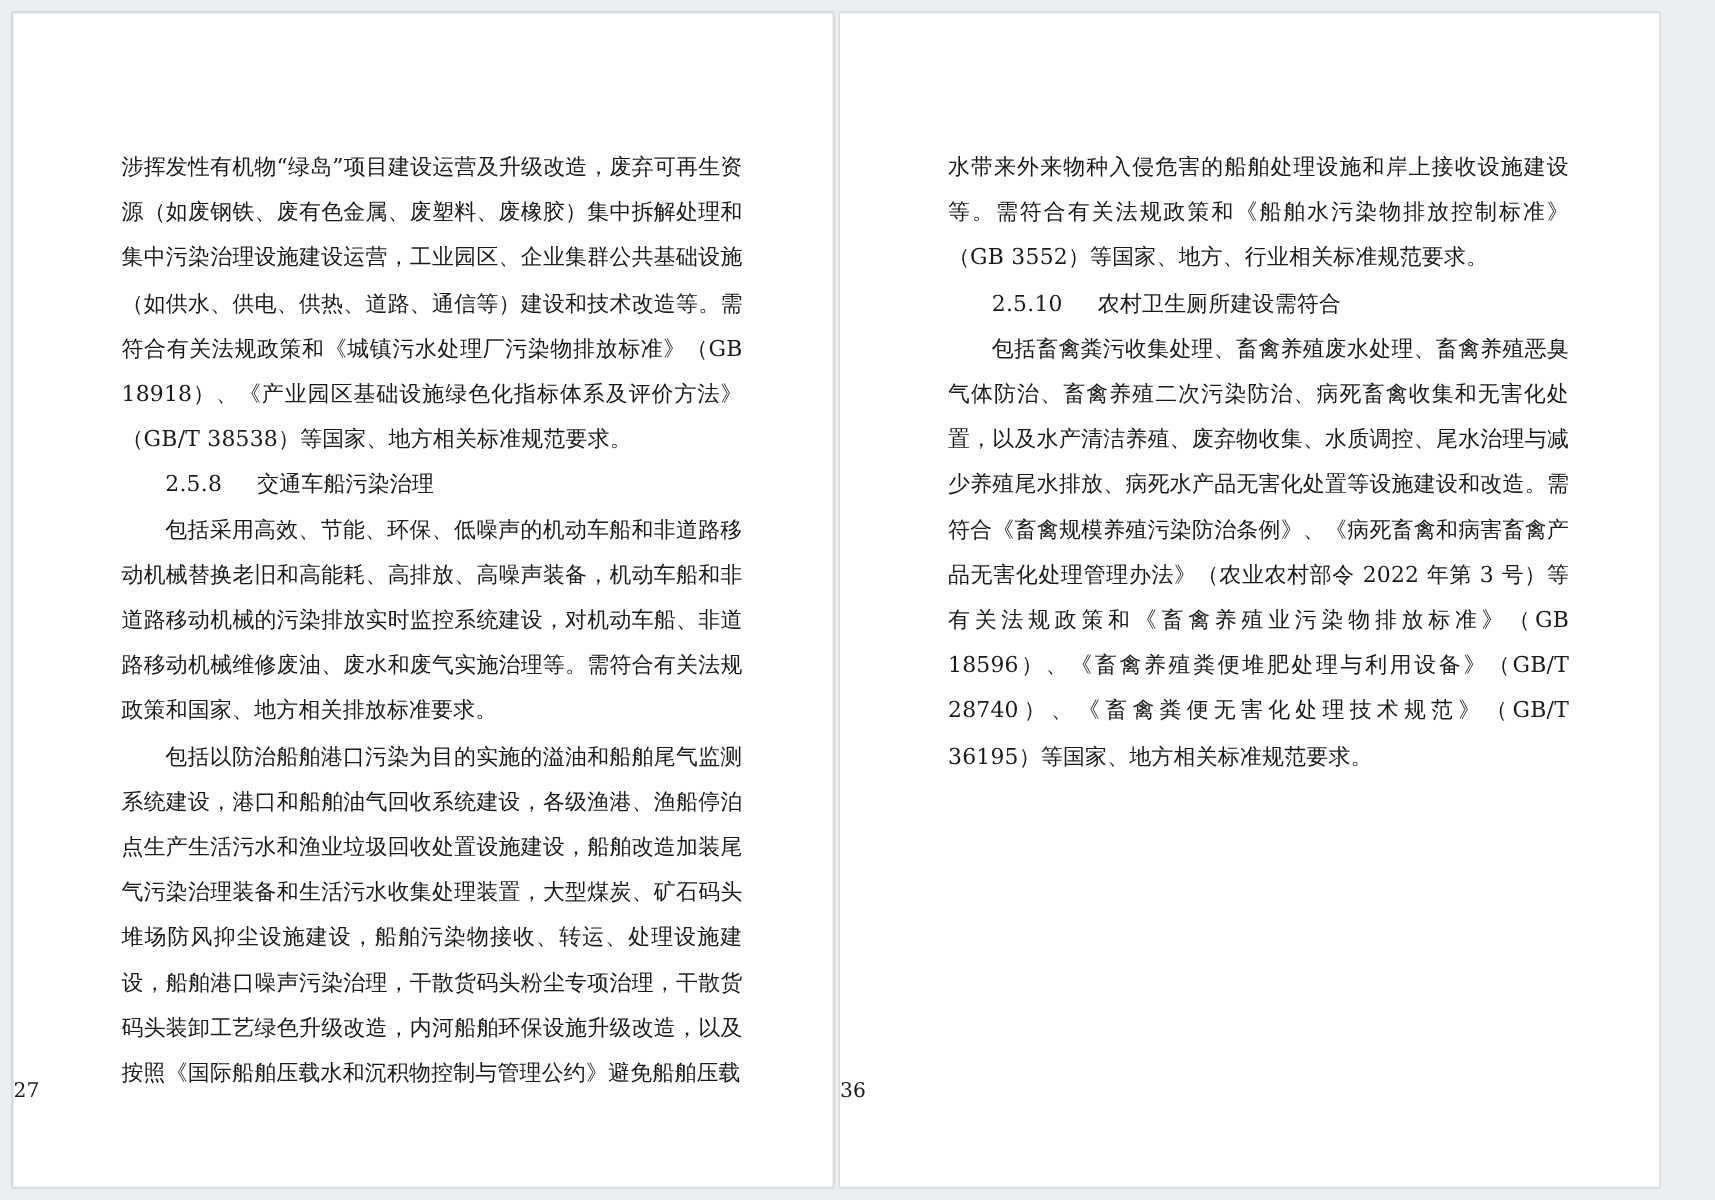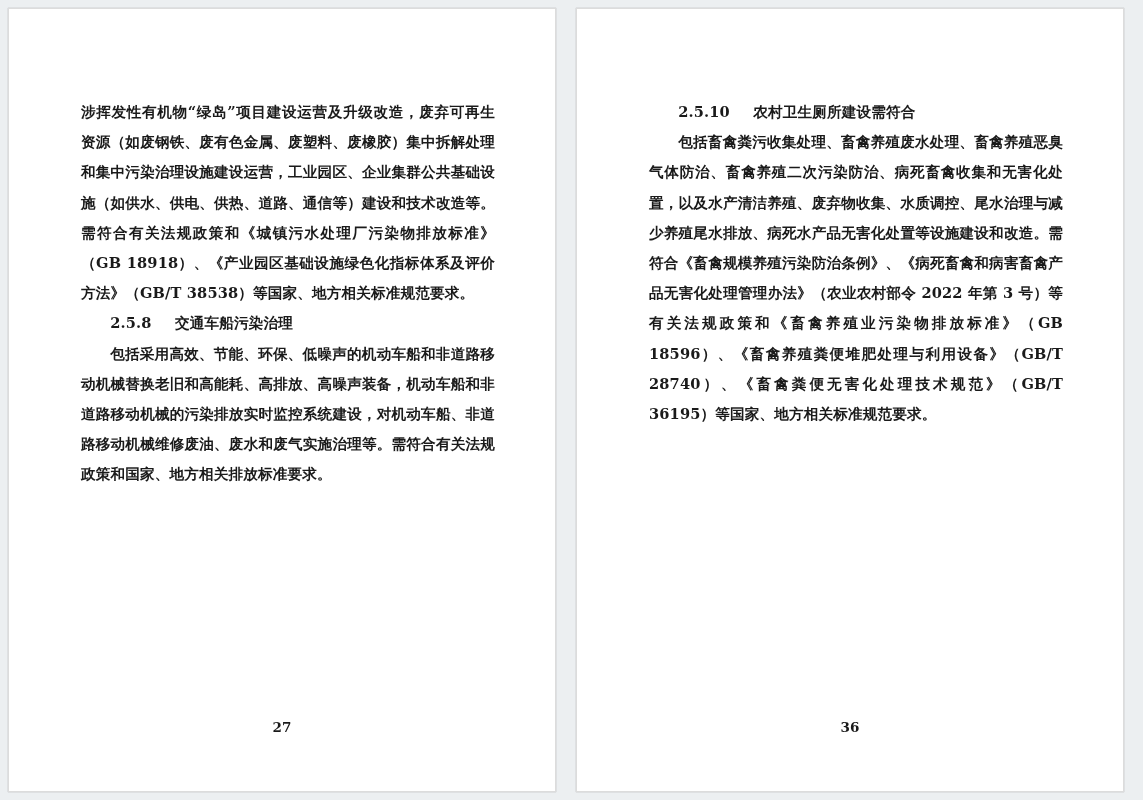--- a/index.html
+++ b/index.html
@@ -8,24 +8,23 @@
     background: #eceff1;
     width: 1143px;
     height: 800px;
     overflow: hidden;
   }
   body {
     font-family: "DejaVu Serif", "Liberation Serif", serif;
   }
   .spread {
     display: flex;
-    gap: 20px;
+    gap: 3px;
     padding: 8px 4px 0 8px;
     box-sizing: border-box;
-    font-weight: bold;
   }
   .page {
     width: 548px;
     height: 784px;
     background: #ffffff;
     box-sizing: border-box;
     position: relative;
     box-shadow: 0 0 1px rgba(0,0,0,0.35);
     border: 1px solid #dcdcdc;
   }
@@ -57,40 +56,41 @@
     letter-spacing: 0.15px;
   }
   .heading .num {
     margin-right: 1.6em;
   }
   .page-number {
     position: absolute;
     bottom: 56px;
     left: 0;
     right: 0;
-    text-align: center;
     font-size: 13.5px;
     color: #1a1a1a;
   }
 </style>
 </head>
 <body>
 
 <div class="spread">
 
   <div class="page">
     <div class="page-body">
       <p class="para">涉挥发性有机物“绿岛”项目建设运营及升级改造，废弃可再生资源（如废钢铁、废有色金属、废塑料、废橡胶）集中拆解处理和集中污染治理设施建设运营，工业园区、企业集群公共基础设施（如供水、供电、供热、道路、通信等）建设和技术改造等。需符合有关法规政策和《城镇污水处理厂污染物排放标准》（GB 18918）、《产业园区基础设施绿色化指标体系及评价方法》（GB/T 38538）等国家、地方相关标准规范要求。</p>
       <p class="heading"><span class="num">2.5.8</span><span>交通车船污染治理</span></p>
       <p class="para indent">包括采用高效、节能、环保、低噪声的机动车船和非道路移动机械替换老旧和高能耗、高排放、高噪声装备，机动车船和非道路移动机械的污染排放实时监控系统建设，对机动车船、非道路移动机械维修废油、废水和废气实施治理等。需符合有关法规政策和国家、地方相关排放标准要求。</p>
+      <p class="para indent">包括以防治船舶港口污染为目的实施的溢油和船舶尾气监测系统建设，港口和船舶油气回收系统建设，各级渔港、渔船停泊点生产生活污水和渔业垃圾回收处置设施建设，船舶改造加装尾气污染治理装备和生活污水收集处理装置，大型煤炭、矿石码头堆场防风抑尘设施建设，船舶污染物接收、转运、处理设施建设，船舶港口噪声污染治理，干散货码头粉尘专项治理，干散货码头装卸工艺绿色升级改造，内河船舶环保设施升级改造，以及按照《国际船舶压载水和沉积物控制与管理公约》避免船舶压载</p>
     </div>
     <div class="page-number">27</div>
   </div>
 
   <div class="page">
     <div class="page-body">
+      <p class="para">水带来外来物种入侵危害的船舶处理设施和岸上接收设施建设等。需符合有关法规政策和《船舶水污染物排放控制标准》（GB 3552）等国家、地方、行业相关标准规范要求。</p>
       <p class="heading"><span class="num">2.5.10</span><span>农村卫生厕所建设需符合</span></p>
       <p class="para indent">包括畜禽粪污收集处理、畜禽养殖废水处理、畜禽养殖恶臭气体防治、畜禽养殖二次污染防治、病死畜禽收集和无害化处置，以及水产清洁养殖、废弃物收集、水质调控、尾水治理与减少养殖尾水排放、病死水产品无害化处置等设施建设和改造。需符合《畜禽规模养殖污染防治条例》、《病死畜禽和病害畜禽产品无害化处理管理办法》（农业农村部令 2022 年第 3 号）等有关法规政策和《畜禽养殖业污染物排放标准》（GB 18596）、《畜禽养殖粪便堆肥处理与利用设备》（GB/T 28740）、《畜禽粪便无害化处理技术规范》（GB/T 36195）等国家、地方相关标准规范要求。</p>
     </div>
     <div class="page-number">36</div>
   </div>
 
 </div>
 
 </body></html>

